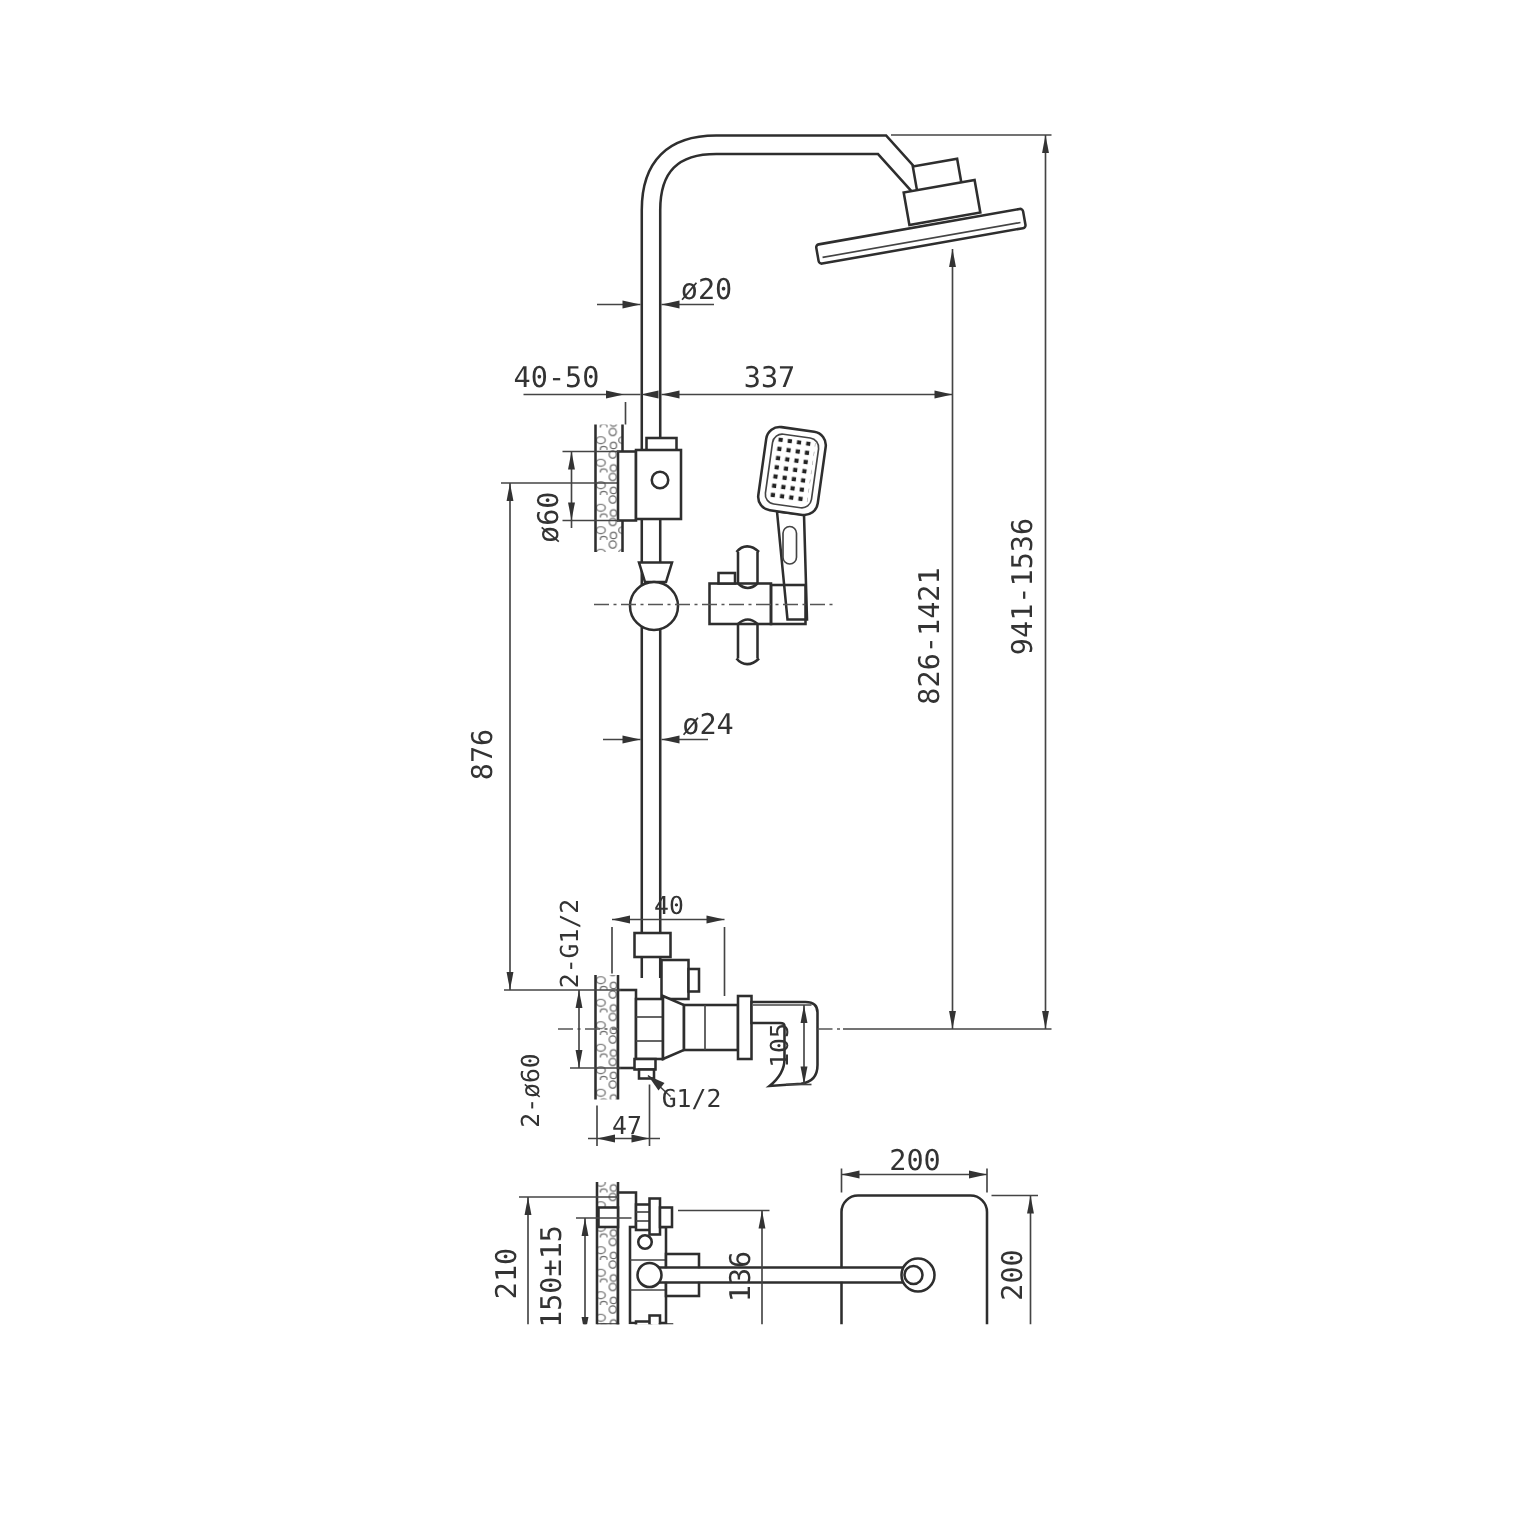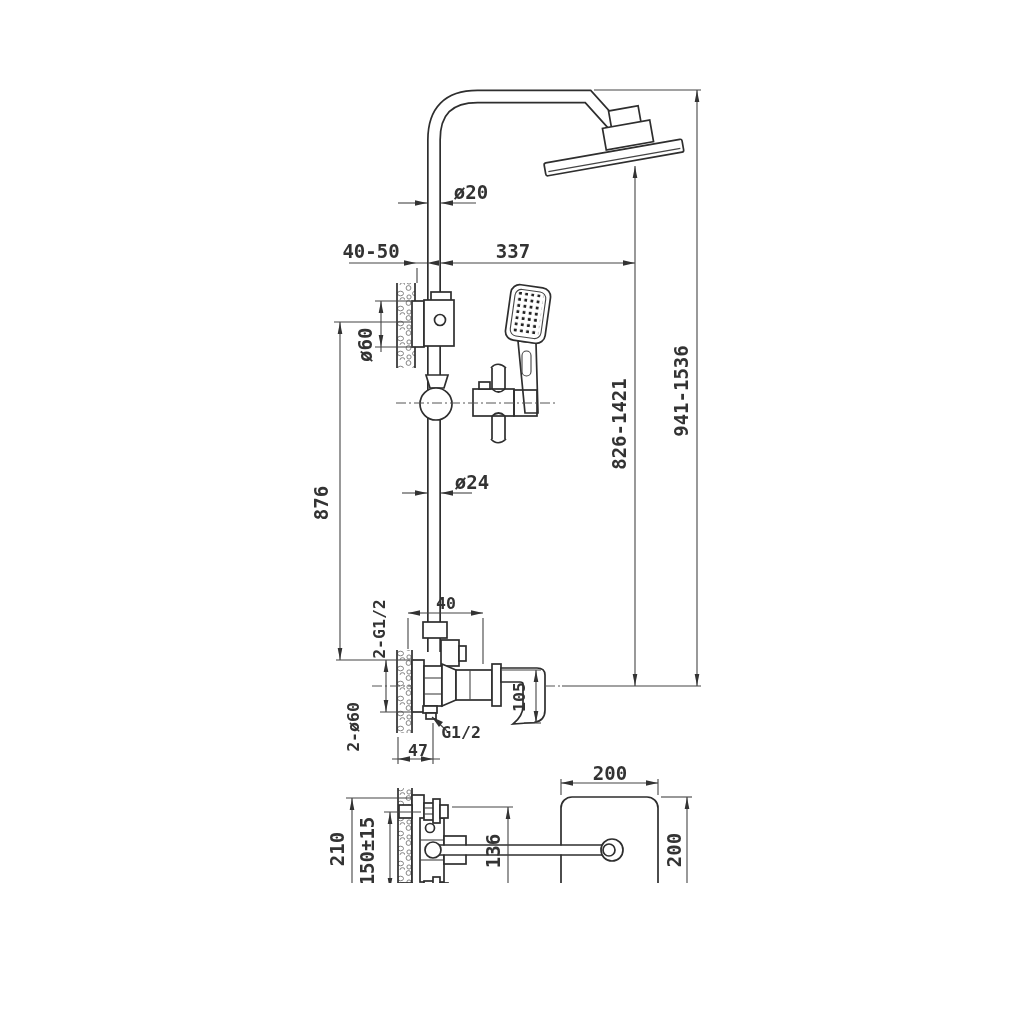--- a/index.html
+++ b/index.html
@@ -1,16 +1,16 @@
 <!DOCTYPE html>
 <html><head>
 <meta charset="utf-8">
 <style>
   html,body{margin:0;padding:0;background:#fff;}
-  .stage{position:relative;width:1024px;height:883px;background:#fff;overflow:hidden;font-weight:bold;}
+  .stage{position:relative;width:1024px;height:883px;background:#fff;overflow:hidden;}
   svg{position:absolute;left:0;top:0;}
   text{font-family:"DejaVu Sans Mono",monospace;fill:#333;font-size:19px;}
   text.sm{font-size:16.5px;}
   .obj{stroke:#2e2e2e;stroke-width:1.7;fill:none;}
   .objw{stroke:#2e2e2e;stroke-width:1.7;fill:#fff;}
   .thin{stroke:#444;stroke-width:1.1;fill:none;}
   .arr{fill:#333;stroke:none;}
   .cl{stroke:#555;stroke-width:1;fill:none;stroke-dasharray:10 3 2 3;}
 </style>
 </head>

